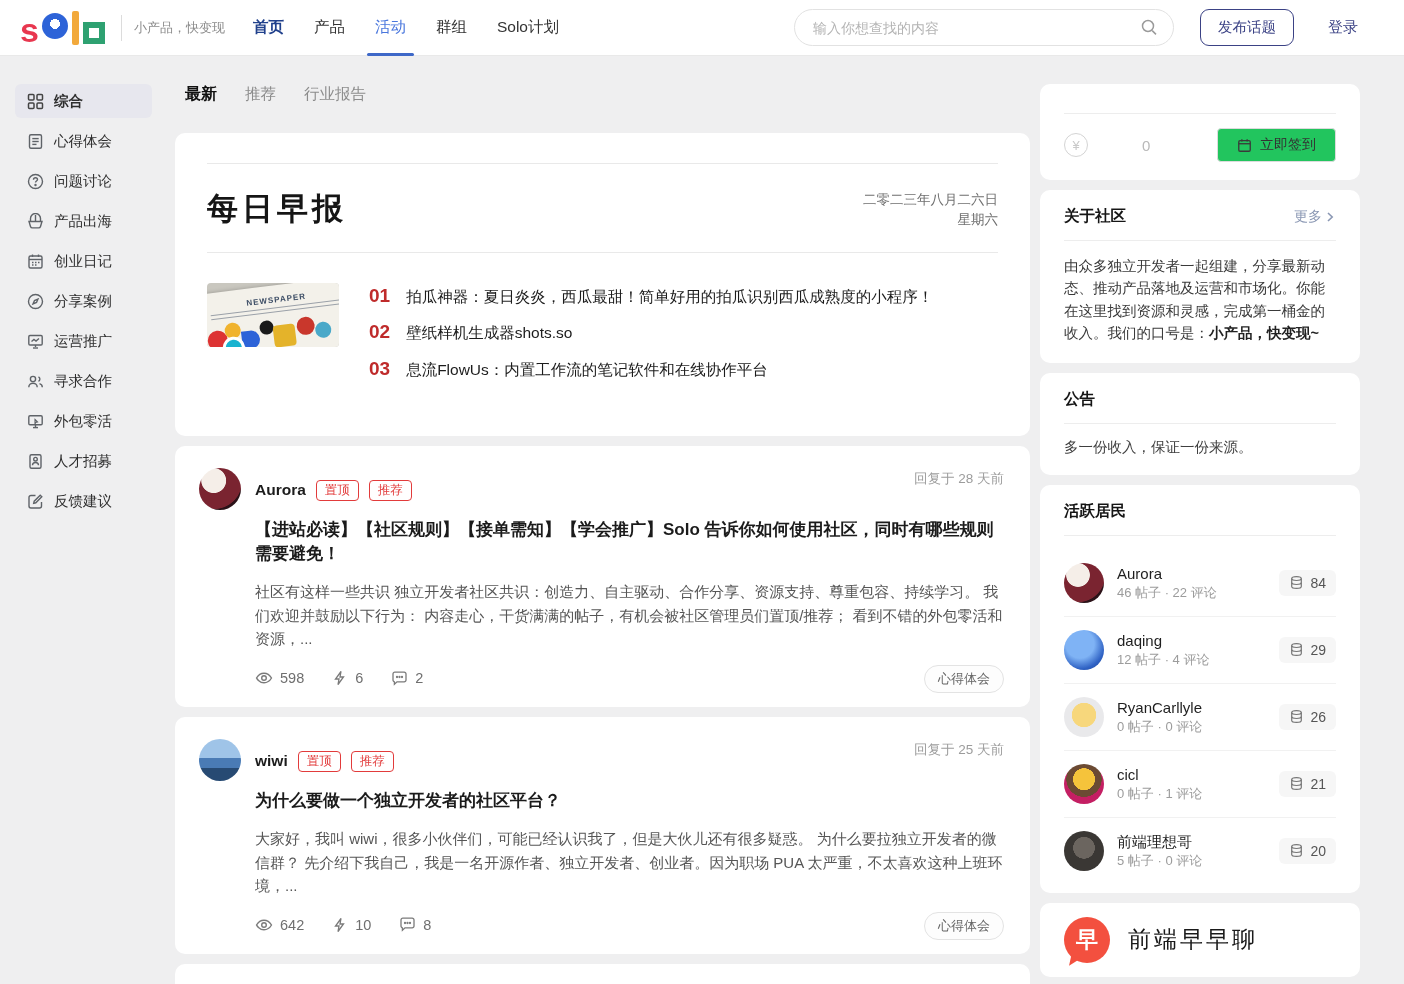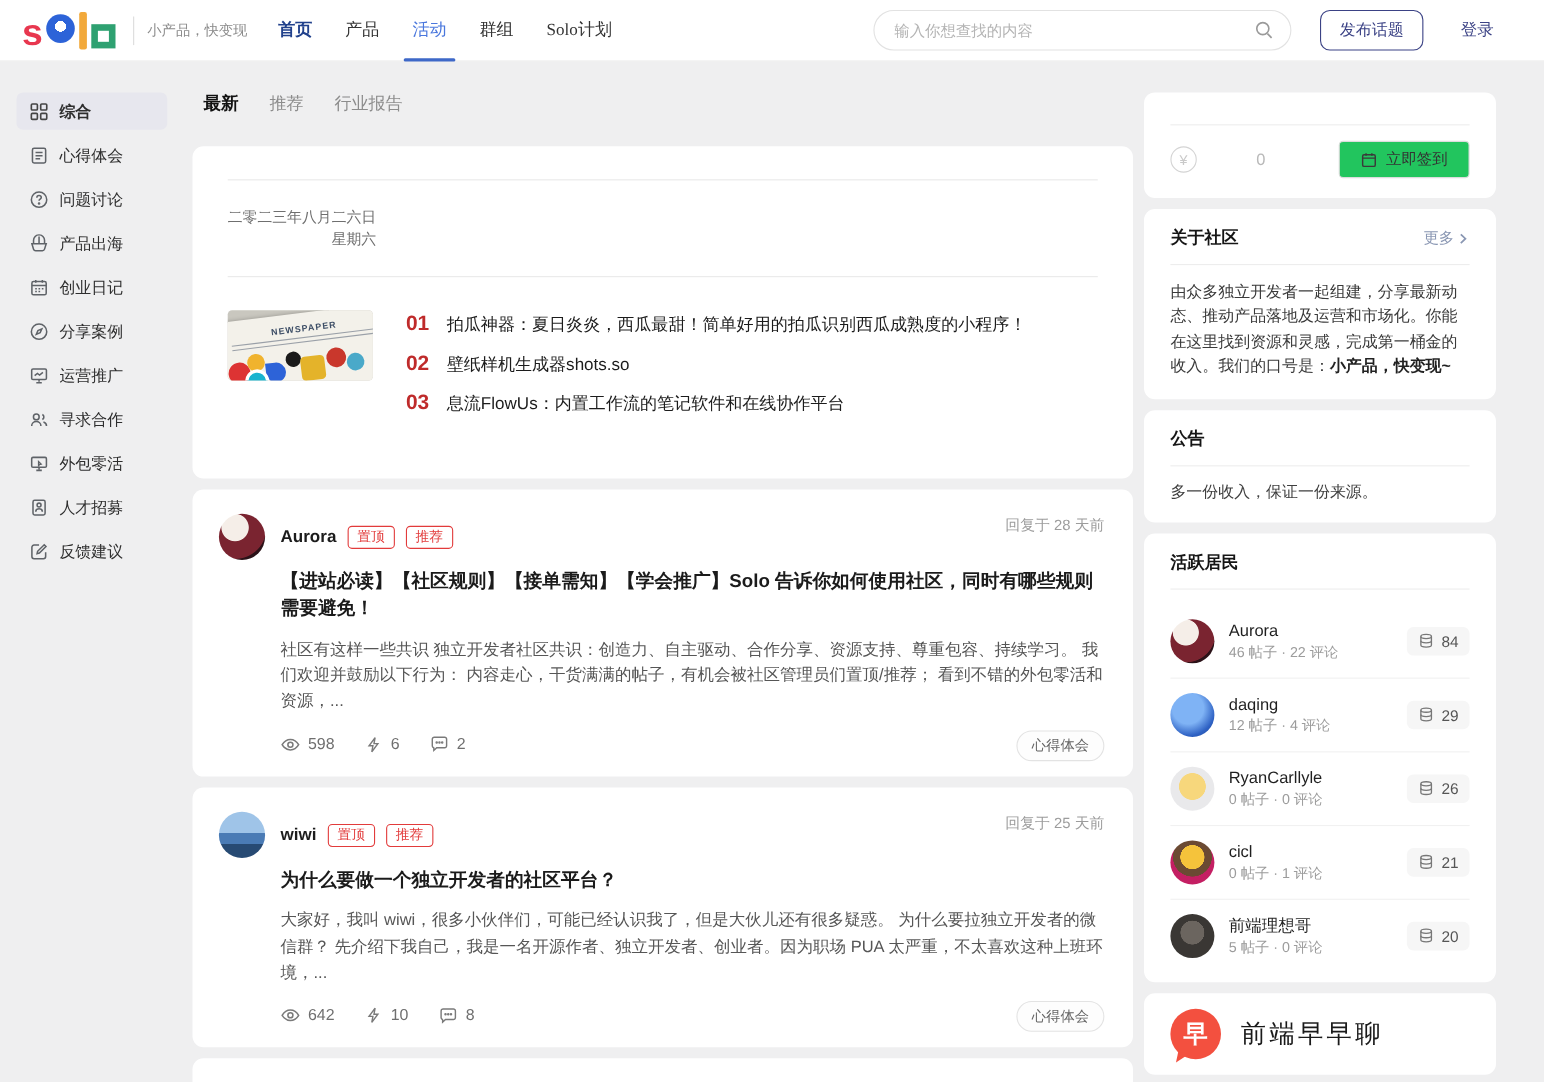--- a/index.html
+++ b/index.html
@@ -9,21 +9,21 @@
   
   .header { height:56px; background:#fff; display:flex; align-items:center; padding:0 46px 0 20px; border-bottom:1px solid #e9e9e9; position:relative; z-index:5; }
   .logo { display:flex; align-items:flex-end; gap:4px; margin-right:14px; cursor:pointer; }
   .logo-s { color:#e8374f; font-size:34px; font-weight:800; line-height:30px; letter-spacing:-1px; }
   .logo-o1 { width:26px; height:26px; border-radius:50%; background:radial-gradient(circle at 50% 42%, #fff 0 5px, #2d63d8 5px); margin-bottom:6px; }
   .logo-l { width:7px; height:34px; background:#f2a93b; border-radius:2px; margin-bottom:0px; }
   .logo-o2 { width:22px; height:22px; border:6px solid #2ea171; margin-bottom:1px; }
   .head-divider { width:1px; height:26px; background:#dcdcdc; margin:0 12px 0 2px; }
   .tagline { font-size:13px; color:#8b8b8b; margin-right:28px; white-space:nowrap; }
   .nav { display:flex; height:56px; align-items:center; gap:30px; }
-  .nav-item { font-size:15.5px; color:#333; height:56px; display:flex; align-items:center; position:relative; cursor:pointer; white-space:nowrap;font-family:Liberation Serif, serif; }
+  .nav-item { font-size:15.5px; color:#333; height:56px; display:flex; align-items:center; position:relative; cursor:pointer; white-space:nowrap; }
   .nav-item.home { color:#21418c; font-weight:bold; }
   .nav-item.active { color:#4a77dd; }
   .nav-item.active::after { content:""; position:absolute; left:-8px; right:-8px; bottom:0; height:3px; background:#3e68c8; border-radius:2px; }
   .search-wrap { margin-left:auto; position:relative; width:380px; }
   .search-input { width:380px; height:37px; border:1px solid #e2e2e2; border-radius:19px; padding:0 42px 0 18px; font-size:14px; color:#333; outline:none; background:#fff; }
   .search-input::placeholder { color:#b4b4b4; }
   .search-icon { position:absolute; right:16px; top:9px; }
   .post-btn { margin-left:26px; height:37px; padding:0 17px; border:1px solid #3b4285; border-radius:9px; background:#fff; color:#3b4285; font-size:14.5px; cursor:pointer; white-space:nowrap; }
   .login-link { margin-left:34px; color:#3b4285; font-size:15px; cursor:pointer; white-space:nowrap; }
 
@@ -250,20 +250,21 @@
   <main class="main">
     <div class="tabs">
       <span class="tab active">最新</span>
       <span class="tab">推荐</span>
       <span class="tab">行业报告</span>
     </div>
 
     <section class="card daily">
       <hr>
       <div class="daily-head">
+        <div class="daily-title">每日早报</div>
         <div class="daily-date">
           <div>二零二三年八月二六日</div>
           <div>星期六</div>
         </div>
       </div>
       <hr>
       <div class="daily-body">
         <div class="thumb">
           <div class="thumb-sheet">
             <div class="thumb-masthead">NEWSPAPER</div>

